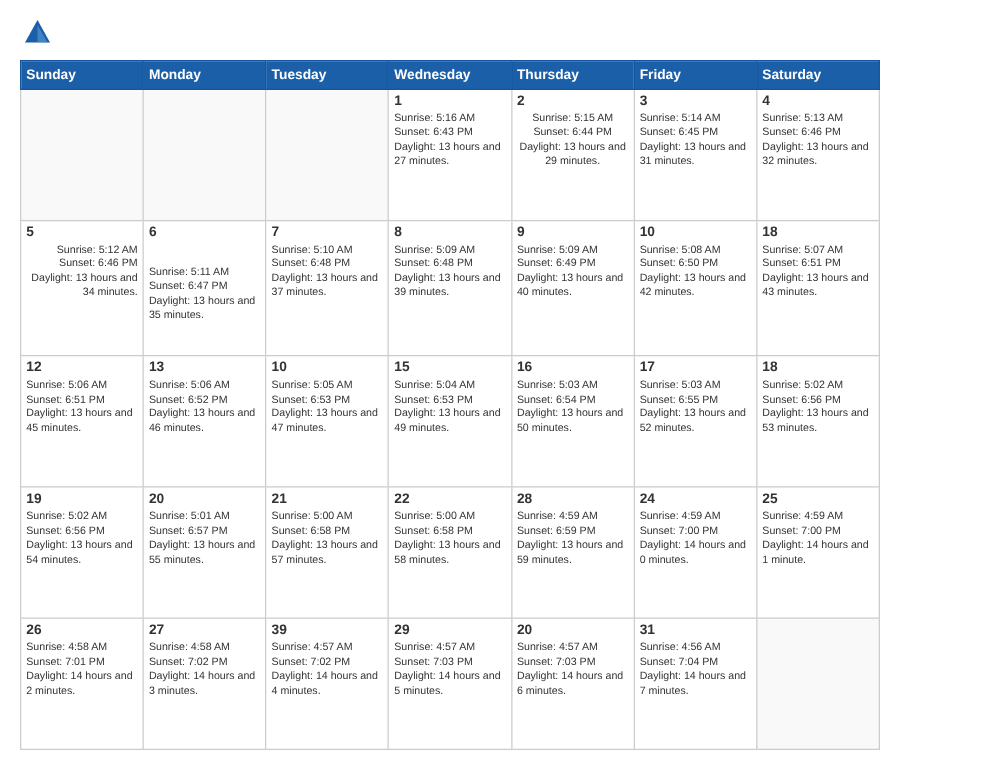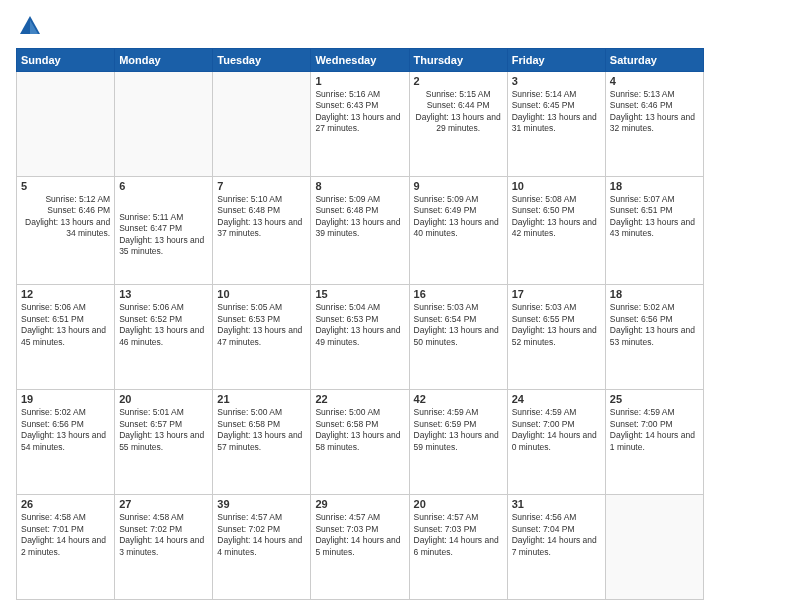--- a/index.html
+++ b/index.html
@@ -262,21 +262,21 @@
 Sunset: 6:58 PM
 Daylight: 13 hours and 57 minutes.</div>
           </td>
           <td>
             <span class="day-number">22</span>
             <div class="day-info" style="white-space: pre-line;">Sunrise: 5:00 AM
 Sunset: 6:58 PM
 Daylight: 13 hours and 58 minutes.</div>
           </td>
           <td>
-            <span class="day-number">42</span>
+            <span class="day-number">28</span>
             <div class="day-info" style="white-space: pre-line;">Sunrise: 4:59 AM
 Sunset: 6:59 PM
 Daylight: 13 hours and 59 minutes.</div>
           </td>
           <td>
             <span class="day-number">24</span>
             <div class="day-info" style="white-space: pre-line;">Sunrise: 4:59 AM
 Sunset: 7:00 PM
 Daylight: 14 hours and 0 minutes.</div>
           </td>

